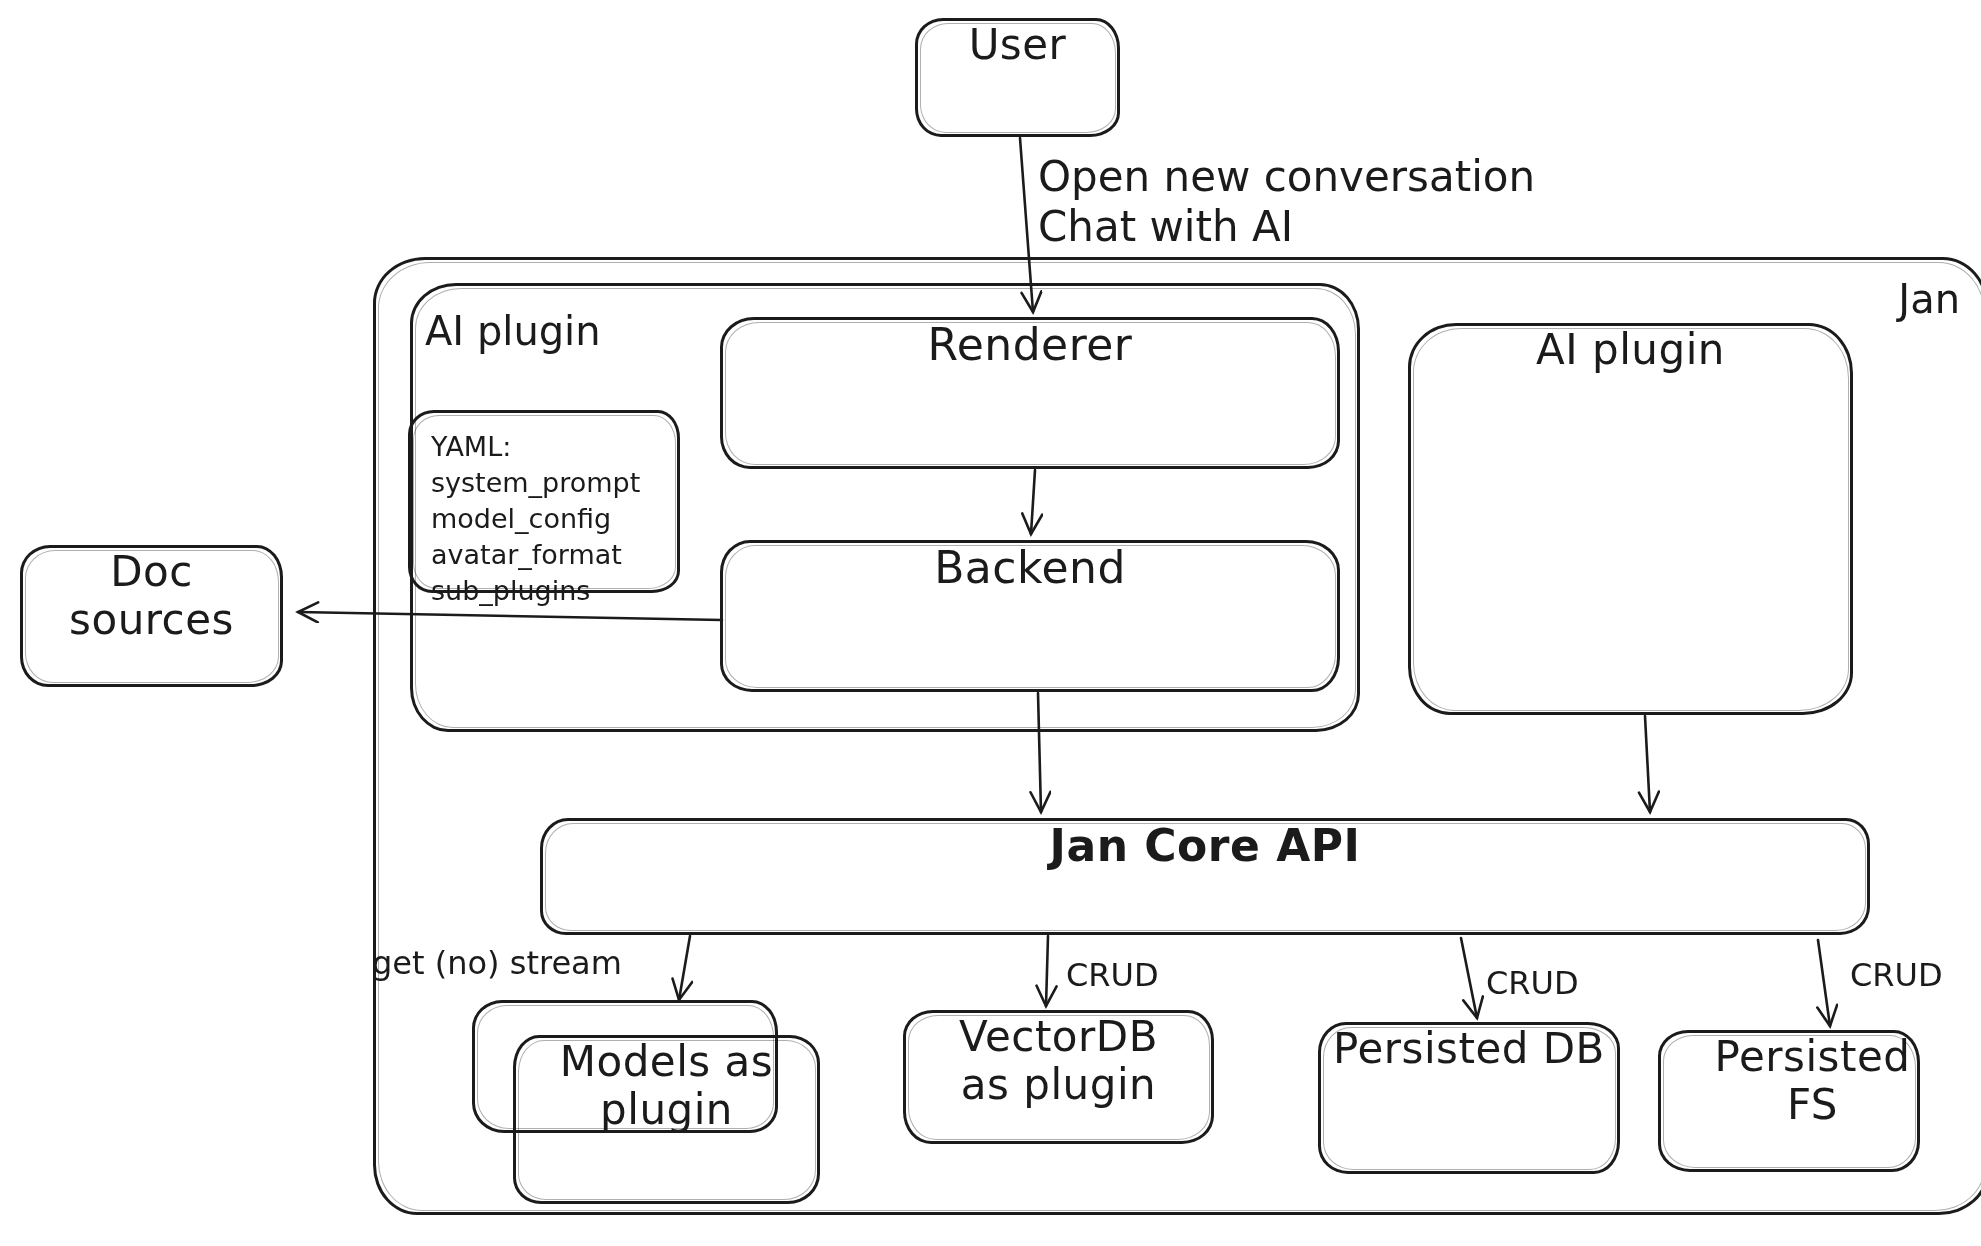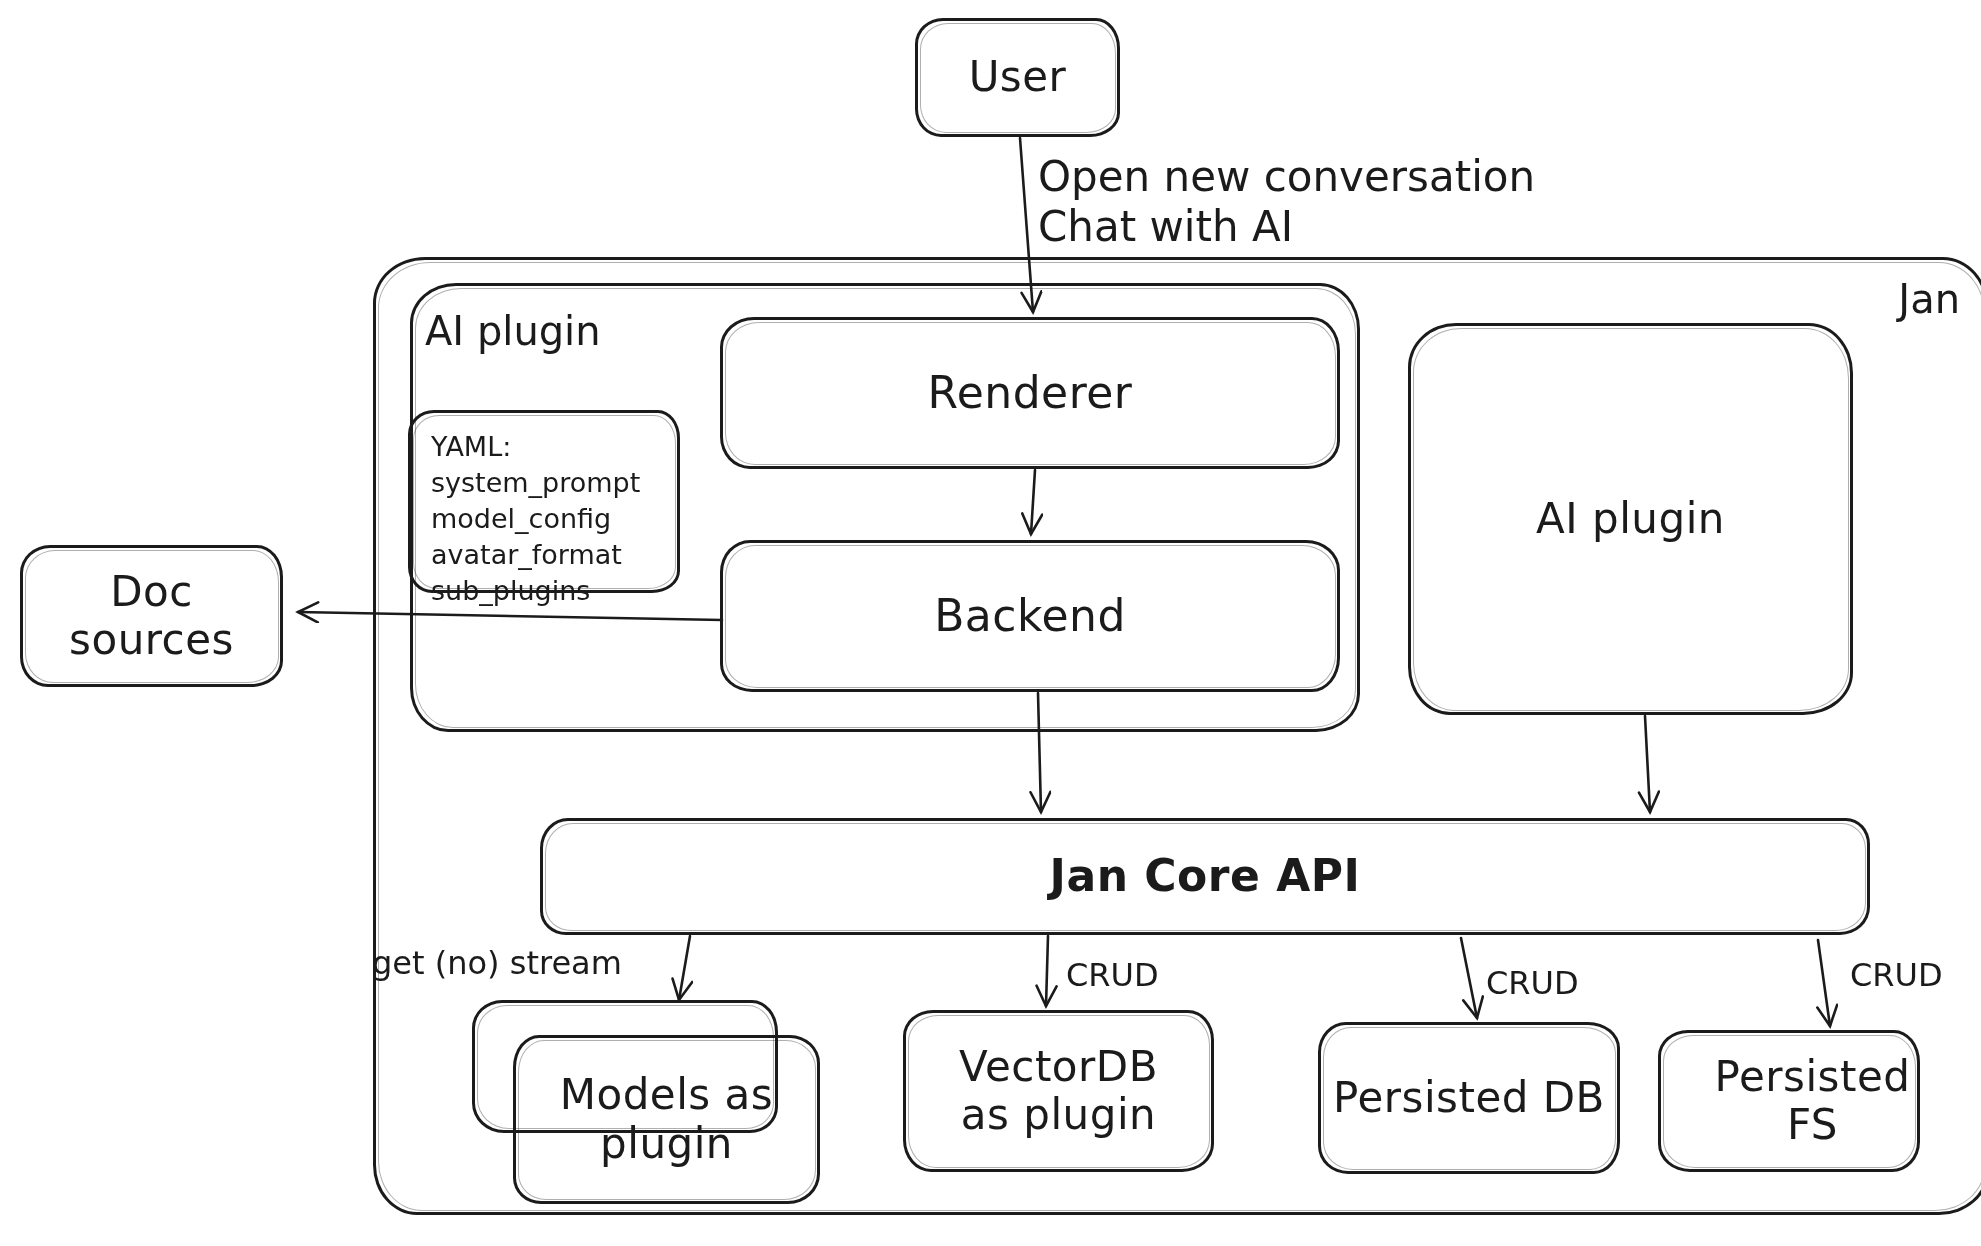--- a/index.html
+++ b/index.html
@@ -11,21 +11,20 @@
     width: 1981px;
     height: 1246px;
     background: #ffffff;
     overflow: hidden;
   }
   .box {
     position: absolute;
     border: 3px solid var(--ink);
     background: transparent;
     display: flex;
-    align-items: center;
     justify-content: center;
     text-align: center;
   }
   
   .box::after {
     content: "";
     position: absolute;
     inset: 1.5px;
     border: 1px solid rgba(27,27,27,0.35);
     border-radius: inherit;
@@ -85,21 +84,21 @@
 
   <div class="box node-box" style="left:540px; top:818px; width:1330px; height:117px; border-radius:28px 24px 30px 26px / 30px 26px 28px 24px;font-weight:bold;">
     <span class="node-label">Jan Core API</span>
   </div>
 
   <div class="box node-box" style="left:472px; top:1000px; width:306px; height:133px; border-radius:30px 26px 28px 32px / 28px 32px 26px 30px;"></div>
   <div class="box node-box" style="left:513px; top:1035px; width:307px; height:169px; border-radius:26px 30px 32px 28px / 32px 28px 30px 26px;">
     <span class="node-label sm" style="max-width:240px;">Models as plugin</span>
   </div>
 
-  <div class="box node-box" style="left:903px; top:1010px; width:311px; height:162px; border-radius:30px 26px 32px 28px / 26px 30px 28px 32px;">
+  <div class="box node-box" style="left:903px; top:1010px; width:311px; height:134px; border-radius:30px 26px 32px 28px / 26px 30px 28px 32px;">
     <span class="node-label sm" style="max-width:260px;">VectorDB as plugin</span>
   </div>
 
   <div class="box node-box" style="left:1318px; top:1022px; width:302px; height:152px; border-radius:28px 32px 26px 30px / 30px 26px 32px 28px;">
     <span class="node-label sm">Persisted DB</span>
   </div>
 
   <div class="box node-box" style="left:1658px; top:1030px; width:262px; height:142px; border-radius:30px 26px 28px 32px / 26px 32px 30px 28px;padding-left:47px;">
     <span class="node-label sm">Persisted FS</span>
   </div>

